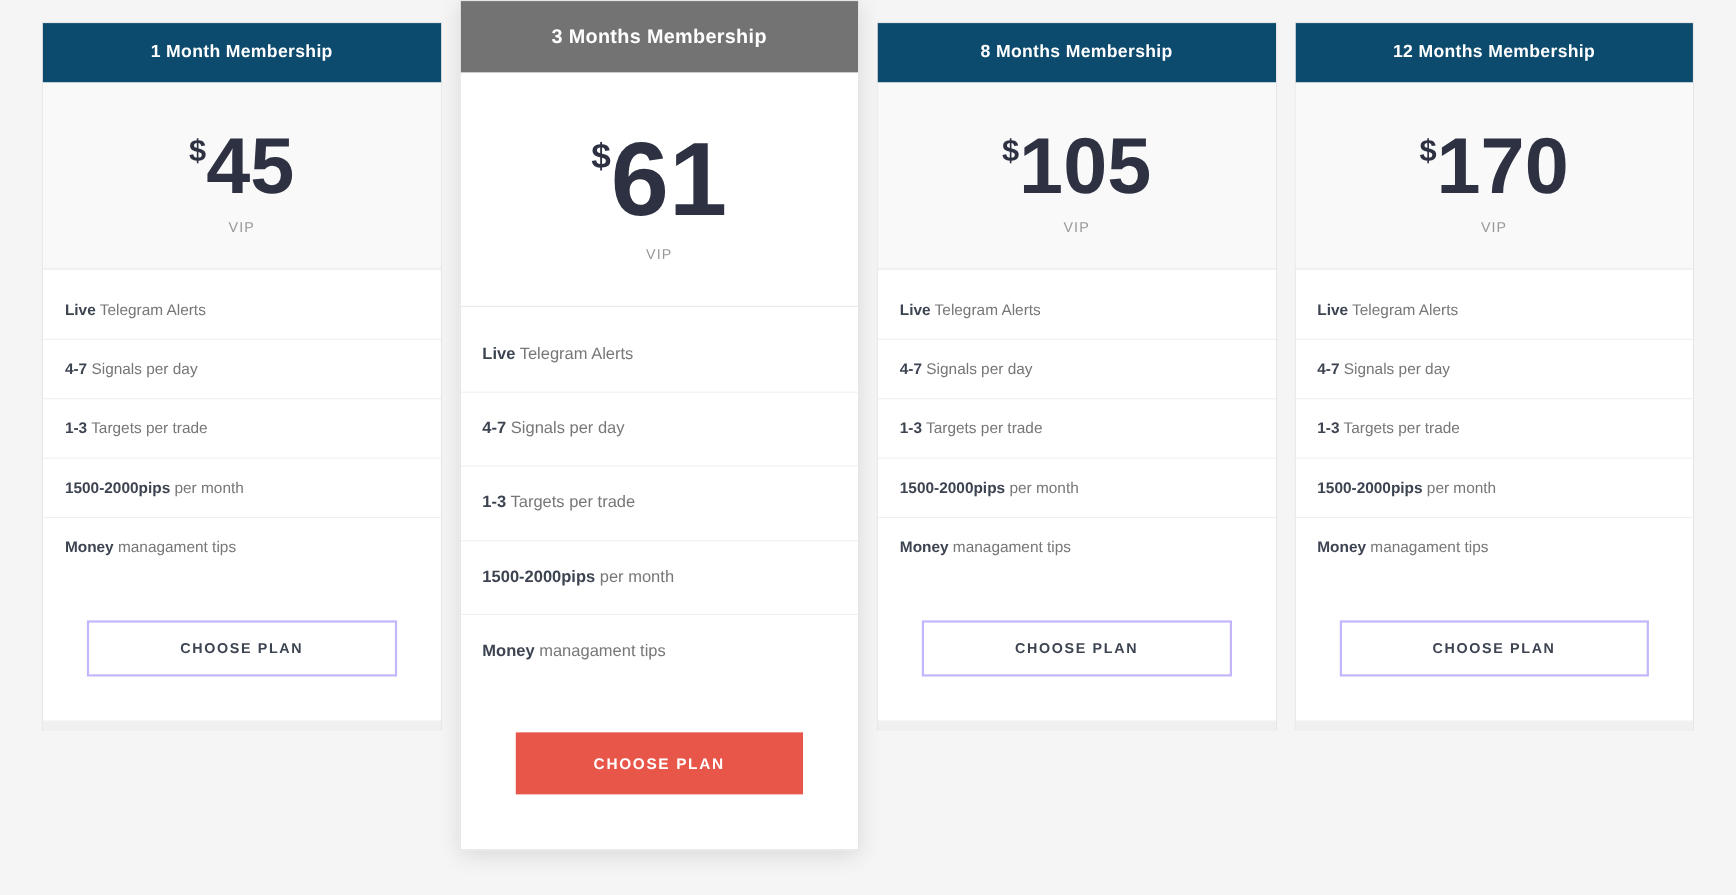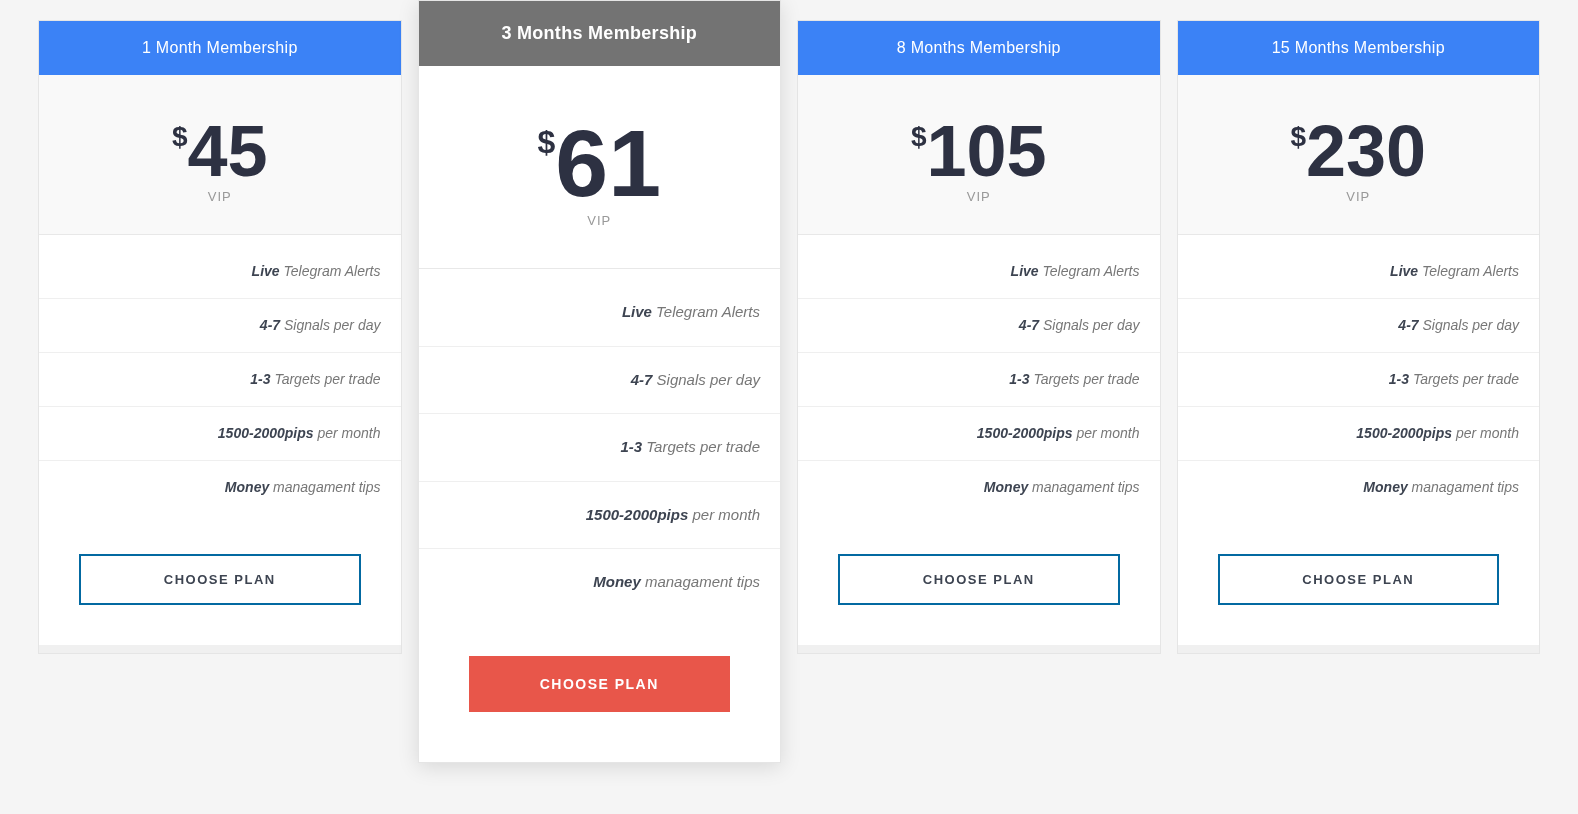--- a/index.html
+++ b/index.html
@@ -37,26 +37,26 @@
       position: relative;
     }
 
     .plan-card.featured {
       margin-top: -20px;
       box-shadow: 0 4px 20px rgba(0,0,0,0.12);
       z-index: 2;
     }
 
     .plan-header {
-      background: #3b82f6;
+      background: #0c4a6e;
       color: #fff;
       text-align: center;
       padding: 18px 28px;
       font-size: 16px;
-      font-weight: 400;
+      font-weight: 700;
       letter-spacing: 0.3px;
     }
 
     .plan-header.featured-header {
       background: #737373;
       padding: 22px 10px;
       font-size: 18px;
       font-weight: 600;
     }
 
@@ -99,38 +99,37 @@
     }
 
     .plan-card.featured .price-amount {
       font-size: 95px;
     }
 
     .price-label {
       font-size: 13px;
       color: #999;
       text-align: center;
-      margin-top: 2px;
+      margin-top: 12px;
       letter-spacing: 1px;
       text-transform: uppercase;
     }
 
     .plan-features {
       flex: 1;
       padding: 10px 0;
     }
 
     .feature-item {
-      text-align: right;
+      text-align: left;
       padding: 16px 20px;
       border-bottom: 1px solid #efefef;
       font-size: 14px;
       color: #777;
       line-height: 1.5;
-      font-style: italic;
     }
 
     .plan-card.featured .feature-item {
       padding: 22px 20px;
       font-size: 15px;
     }
 
     .feature-item:last-child {
       border-bottom: none;
     }
@@ -154,21 +153,21 @@
     }
 
     .choose-btn {
       width: 100%;
       padding: 16px 20px;
       font-size: 13px;
       font-weight: 700;
       letter-spacing: 1.5px;
       text-transform: uppercase;
       cursor: pointer;
-      border: 2px solid #0369a1;
+      border: 2px solid #c4b5fd;
       background: transparent;
       color: #3d4451;
       transition: all 0.2s;
     }
 
     .choose-btn.featured-btn {
       background: #e8564a;
       border-color: #e8564a;
       color: #fff;
       padding: 18px 20px;
@@ -225,24 +224,24 @@
         <div class="feature-item"><span class="feature-bold">Live</span><span> Telegram Alerts</span></div>
         <div class="feature-item"><span class="feature-bold">4-7</span><span> Signals per day</span></div>
         <div class="feature-item"><span class="feature-bold">1-3</span><span> Targets per trade</span></div>
         <div class="feature-item"><span class="feature-bold">1500-2000pips</span><span> per month</span></div>
         <div class="feature-item"><span class="feature-bold">Money</span><span> managament tips</span></div>
       </div>
       <div class="plan-cta"><button class="choose-btn">CHOOSE PLAN</button></div>
       <div class="plan-footer-bar"></div>
     </div>
     <div class="plan-card">
-      <div class="plan-header">15 Months Membership</div>
+      <div class="plan-header">12 Months Membership</div>
       <div class="plan-price-section"><div class="price-display">
           <span class="price-dollar">$</span>
-          <span class="price-amount">230</span>
+          <span class="price-amount">170</span>
         </div><div class="price-label">VIP</div></div>
       <div class="plan-features">
         <div class="feature-item"><span class="feature-bold">Live</span><span> Telegram Alerts</span></div>
         <div class="feature-item"><span class="feature-bold">4-7</span><span> Signals per day</span></div>
         <div class="feature-item"><span class="feature-bold">1-3</span><span> Targets per trade</span></div>
         <div class="feature-item"><span class="feature-bold">1500-2000pips</span><span> per month</span></div>
         <div class="feature-item"><span class="feature-bold">Money</span><span> managament tips</span></div>
       </div>
       <div class="plan-cta"><button class="choose-btn">CHOOSE PLAN</button></div>
       <div class="plan-footer-bar"></div>

